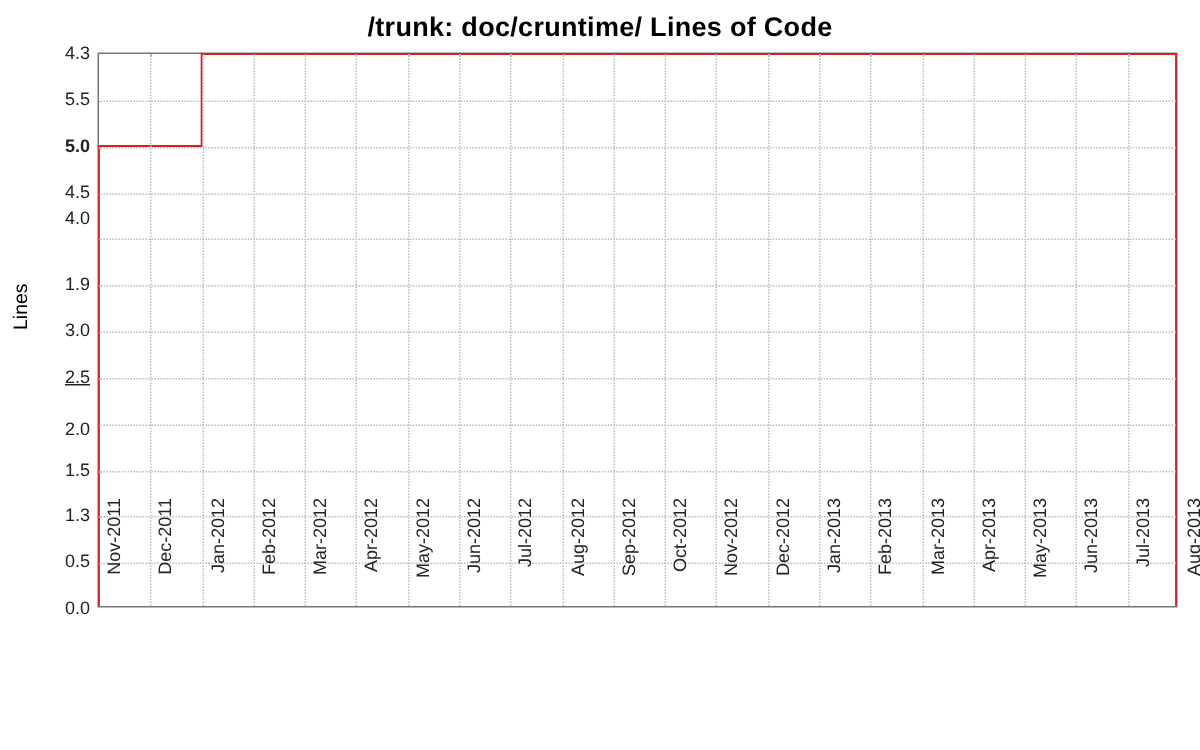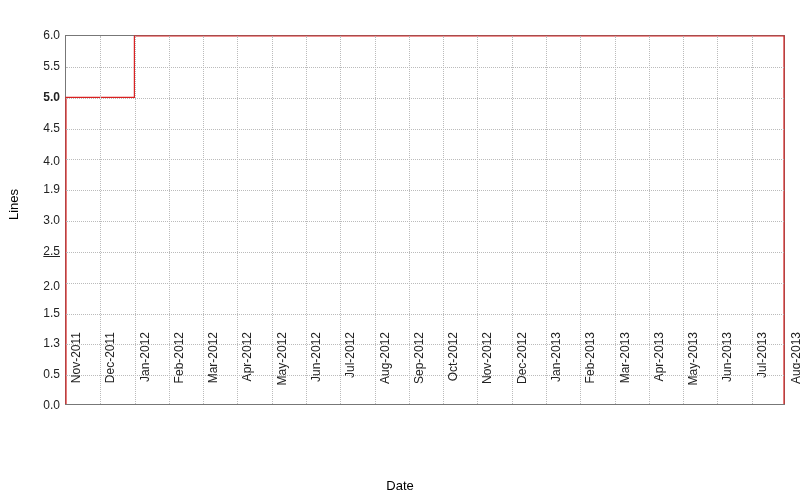--- a/index.html
+++ b/index.html
@@ -97,20 +97,21 @@
   .series-path {
     fill: none;
     stroke: #d92020;
     stroke-width: 1.2;
   }
 </style>
 </head>
 <body>
 
 <div class="chart">
+  <div class="title">/trunk: doc/cruntime/ Lines of Code</div>
 
   <div class="plot" id="plot">
     <svg class="line" id="line-svg" viewBox="0 0 720 370" preserveAspectRatio="none">
       <path id="series-path" class="series-path" d="M0.00 370.00 L0.00 61.67 L68.57 61.67 L68.57 0.00 L720.00 0.00 L720.00 370.00 " stroke="#d92020"></path>
     </svg>
   <div class="ygrid" style="top: 339.167px;"></div>
       <div class="ygrid" style="top: 308.333px;"></div>
       <div class="ygrid" style="top: 277.5px;"></div>
       <div class="ygrid" style="top: 246.667px;"></div>
       <div class="ygrid" style="top: 215.833px;"></div>
@@ -136,34 +137,33 @@
       <div class="xgrid" style="left: 480px;"></div>
       <div class="xgrid" style="left: 514.286px;"></div>
       <div class="xgrid" style="left: 548.571px;"></div>
       <div class="xgrid" style="left: 582.857px;"></div>
       <div class="xgrid" style="left: 617.143px;"></div>
       <div class="xgrid" style="left: 651.429px;"></div>
       <div class="xgrid" style="left: 685.714px;"></div>
     </div>
 
   <div class="ylabel">Lines</div>
-  <div class="xlabel">Date</div>
 <div class="ytick-label" style="top: 405px;">0.0</div>
     <div class="ytick-label" style="top: 374.167px;">0.5</div>
     <div class="ytick-label" style="top: 343.333px;">1.3</div>
     <div class="ytick-label" style="top: 312.5px;">1.5</div>
     <div class="ytick-label" style="top: 286px;">2.0</div>
     <div class="ytick-label" style="top: 250.833px; text-decoration: underline;">2.5</div>
     <div class="ytick-label" style="top: 220px;">3.0</div>
     <div class="ytick-label" style="top: 189.167px;">1.9</div>
-    <div class="ytick-label" style="top: 161px;">4.0</div>
+    <div class="ytick-label" style="top: 145px;">4.0</div>
     <div class="ytick-label" style="top: 127.5px;">4.5</div>
     <div class="ytick-label" style="top: 96.6667px; font-weight: bold;">5.0</div>
     <div class="ytick-label" style="top: 65.8333px;">5.5</div>
-    <div class="ytick-label" style="top: 35px;">6.0</div>
+    <div class="ytick-label" style="top: 35px;">4.3</div>
     <div class="xtick-label" style="left: 69px;">Nov-2011</div>
     <div class="xtick-label" style="left: 103.286px;">Dec-2011</div>
     <div class="xtick-label" style="left: 137.571px;">Jan-2012</div>
     <div class="xtick-label" style="left: 171.857px;">Feb-2012</div>
     <div class="xtick-label" style="left: 206.143px;">Mar-2012</div>
     <div class="xtick-label" style="left: 240.429px;">Apr-2012</div>
     <div class="xtick-label" style="left: 274.714px;">May-2012</div>
     <div class="xtick-label" style="left: 309px;">Jun-2012</div>
     <div class="xtick-label" style="left: 343.286px;">Jul-2012</div>
     <div class="xtick-label" style="left: 377.571px;">Aug-2012</div>

